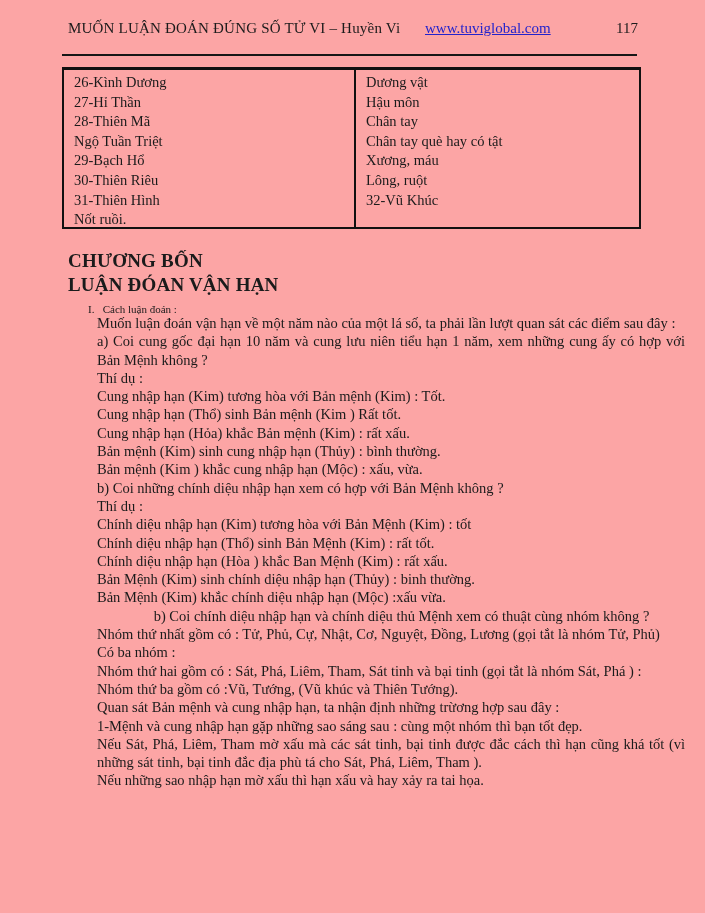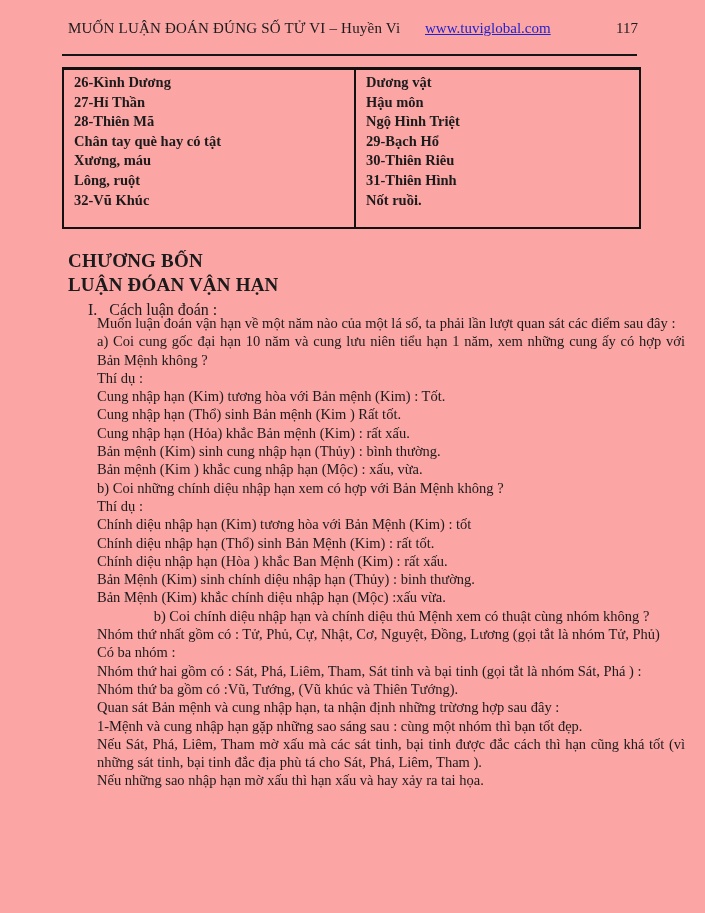--- a/index.html
+++ b/index.html
@@ -23,28 +23,27 @@
     position: absolute; top: 67px; left: 62px;
     width: 579px; height: 162px;
     box-sizing: border-box;
     border: 2px solid #111;
     border-top: 3px solid #111;
     display: grid;
     grid-template-columns: 292px 1fr;
     grid-auto-rows: 19.6px;
     padding-top: 3px;
     font-size: 14.5px;
-    font-weight: bold;
   }
   .cell { padding-left: 10px; white-space: nowrap; line-height: 19.6px; }
   .tbl-divider { position: absolute; top: 0; bottom: 0; left: 290px; width: 2px; background: #111; }
   
   .chapter { position: absolute; top: 249px; left: 68px; }
   .ch-line { font-size: 19px; font-weight: bold; line-height: 24px; letter-spacing: 0.2px; }
-  .section-line { font-size: 16px; line-height: 19px; margin-top: 3px; padding-left: 20px; white-space: pre; }
+  .section-line { font-size: 11px; line-height: 19px; margin-top: 3px; padding-left: 20px; white-space: pre; }
   
   .paras { position: absolute; top: 314px; left: 66px; width: 588px; font-size: 14.5px; line-height: 18.3px; margin-left: 31px; }
   .para { margin: 0; text-align: justify; }
   .para.indent { padding-left: 21px; text-align: center; }
 </style>
 </head>
 <body>
 
 <div class="page" style="color: rgb(27, 27, 27);">
 
@@ -56,21 +55,22 @@
 
   <div class="rule"></div>
 
   <div class="tbl">
     <div class="tbl-divider"></div>
   <div class="cell">26-Kình Dương</div>
       <div class="cell">Dương vật</div>
       <div class="cell">27-Hỉ Thần</div>
       <div class="cell">Hậu môn</div>
       <div class="cell">28-Thiên Mã</div>
-      <div class="cell">Ngộ Hình Triệt</div>
+      <div class="cell">Chân tay</div>
+      <div class="cell">Ngộ Tuần Triệt</div>
       <div class="cell">Chân tay què hay có tật</div>
       <div class="cell">29-Bạch Hổ</div>
       <div class="cell">Xương, máu</div>
       <div class="cell">30-Thiên Riêu</div>
       <div class="cell">Lông, ruột</div>
       <div class="cell">31-Thiên Hình</div>
       <div class="cell">32-Vũ Khúc</div>
       <div class="cell">Nốt ruồi.</div>
     </div>
 

